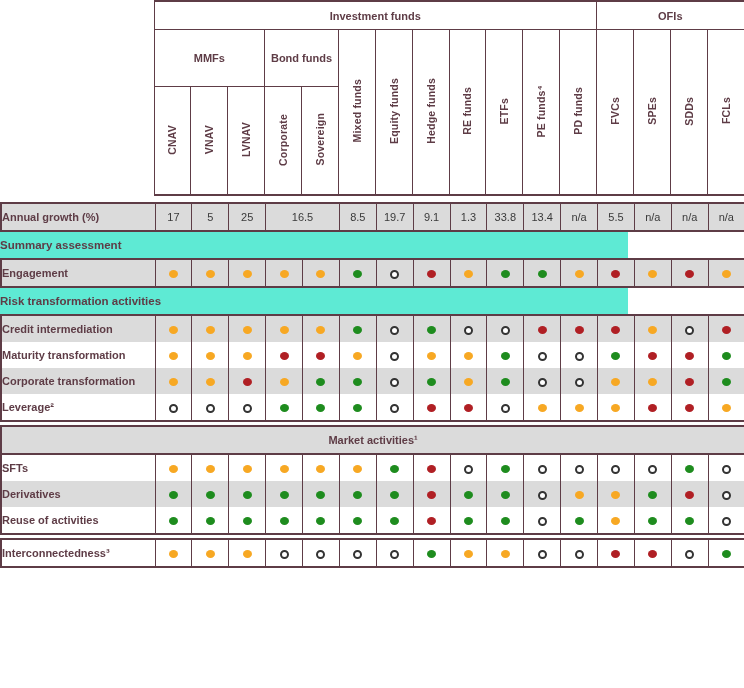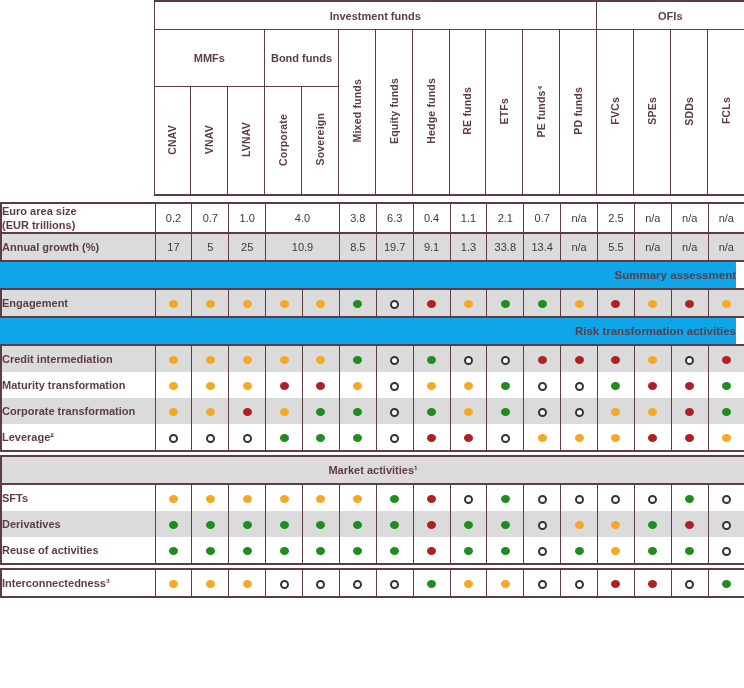--- a/index.html
+++ b/index.html
@@ -23,22 +23,22 @@
   .header-tbl td.corner { border:none; background:#ffffff; }
   .header-tbl td.rot-cell { height:106px; border-bottom:2px solid #5e3c46; }
   .header-tbl td.rot-tall { height:164px; }
   .rot {
     display:inline-block; writing-mode:vertical-rl; transform:rotate(180deg);
     white-space:nowrap; font-size:10.5px; letter-spacing:0.2px;
   }
 
   
   .section-title {
-    width:736px; height:26px; line-height:26px; text-align:right;
-    color:#5e3c46; font-weight:bold; font-size:11.5px; background:#0ea5e9;
+    width:628px; height:26px; line-height:26px; text-align:left;
+    color:#5e3c46; font-weight:bold; font-size:11.5px; background:#5eead4;
   }
 
   
   .block { border:2px solid #5e3c46; }
   #sections .block + .block { margin-top:3px; }
   #sections > .block:first-child { margin-top:0; }
   .block td { border-left:1px solid #5e3c46; font-size:11px; vertical-align:middle; height:26px; }
   .block td:first-child { border-left:none; }
   .band-cell {
     background:#dbdbdb; color:#5e3c46; font-weight:bold; text-align:center;
@@ -130,45 +130,26 @@
           <col class="c-col">
           <col class="c-col">
           <col class="c-col">
           <col class="c-col">
           <col class="c-col">
           <col class="c-col">
           <col class="c-col">
           <col class="c-col">
         </colgroup>
         <tbody>
-          <tr>
-            <td class="label-cell">Euro area size
-(EUR trillions)</td>
-            <td class="val-cell">0.2</td>
-            <td class="val-cell">0.7</td>
-            <td class="val-cell">1.0</td>
-            <td class="val-cell" colspan="2">4.0</td>
-            <td class="val-cell">3.8</td>
-            <td class="val-cell">6.3</td>
-            <td class="val-cell">0.4</td>
-            <td class="val-cell">1.1</td>
-            <td class="val-cell">2.1</td>
-            <td class="val-cell">0.7</td>
-            <td class="val-cell">n/a</td>
-            <td class="val-cell">2.5</td>
-            <td class="val-cell">n/a</td>
-            <td class="val-cell">n/a</td>
-            <td class="val-cell">n/a</td>
-          </tr>
           <tr class="hrule">
             <td class="label-cell shaded">Annual growth (%)</td>
             <td class="val-cell shaded">17</td>
             <td class="val-cell shaded">5</td>
             <td class="val-cell shaded">25</td>
-            <td class="val-cell shaded" colspan="2">10.9</td>
+            <td class="val-cell shaded" colspan="2">16.5</td>
             <td class="val-cell shaded">8.5</td>
             <td class="val-cell shaded">19.7</td>
             <td class="val-cell shaded">9.1</td>
             <td class="val-cell shaded">1.3</td>
             <td class="val-cell shaded">33.8</td>
             <td class="val-cell shaded">13.4</td>
             <td class="val-cell shaded">n/a</td>
             <td class="val-cell shaded">5.5</td>
             <td class="val-cell shaded">n/a</td>
             <td class="val-cell shaded">n/a</td>

